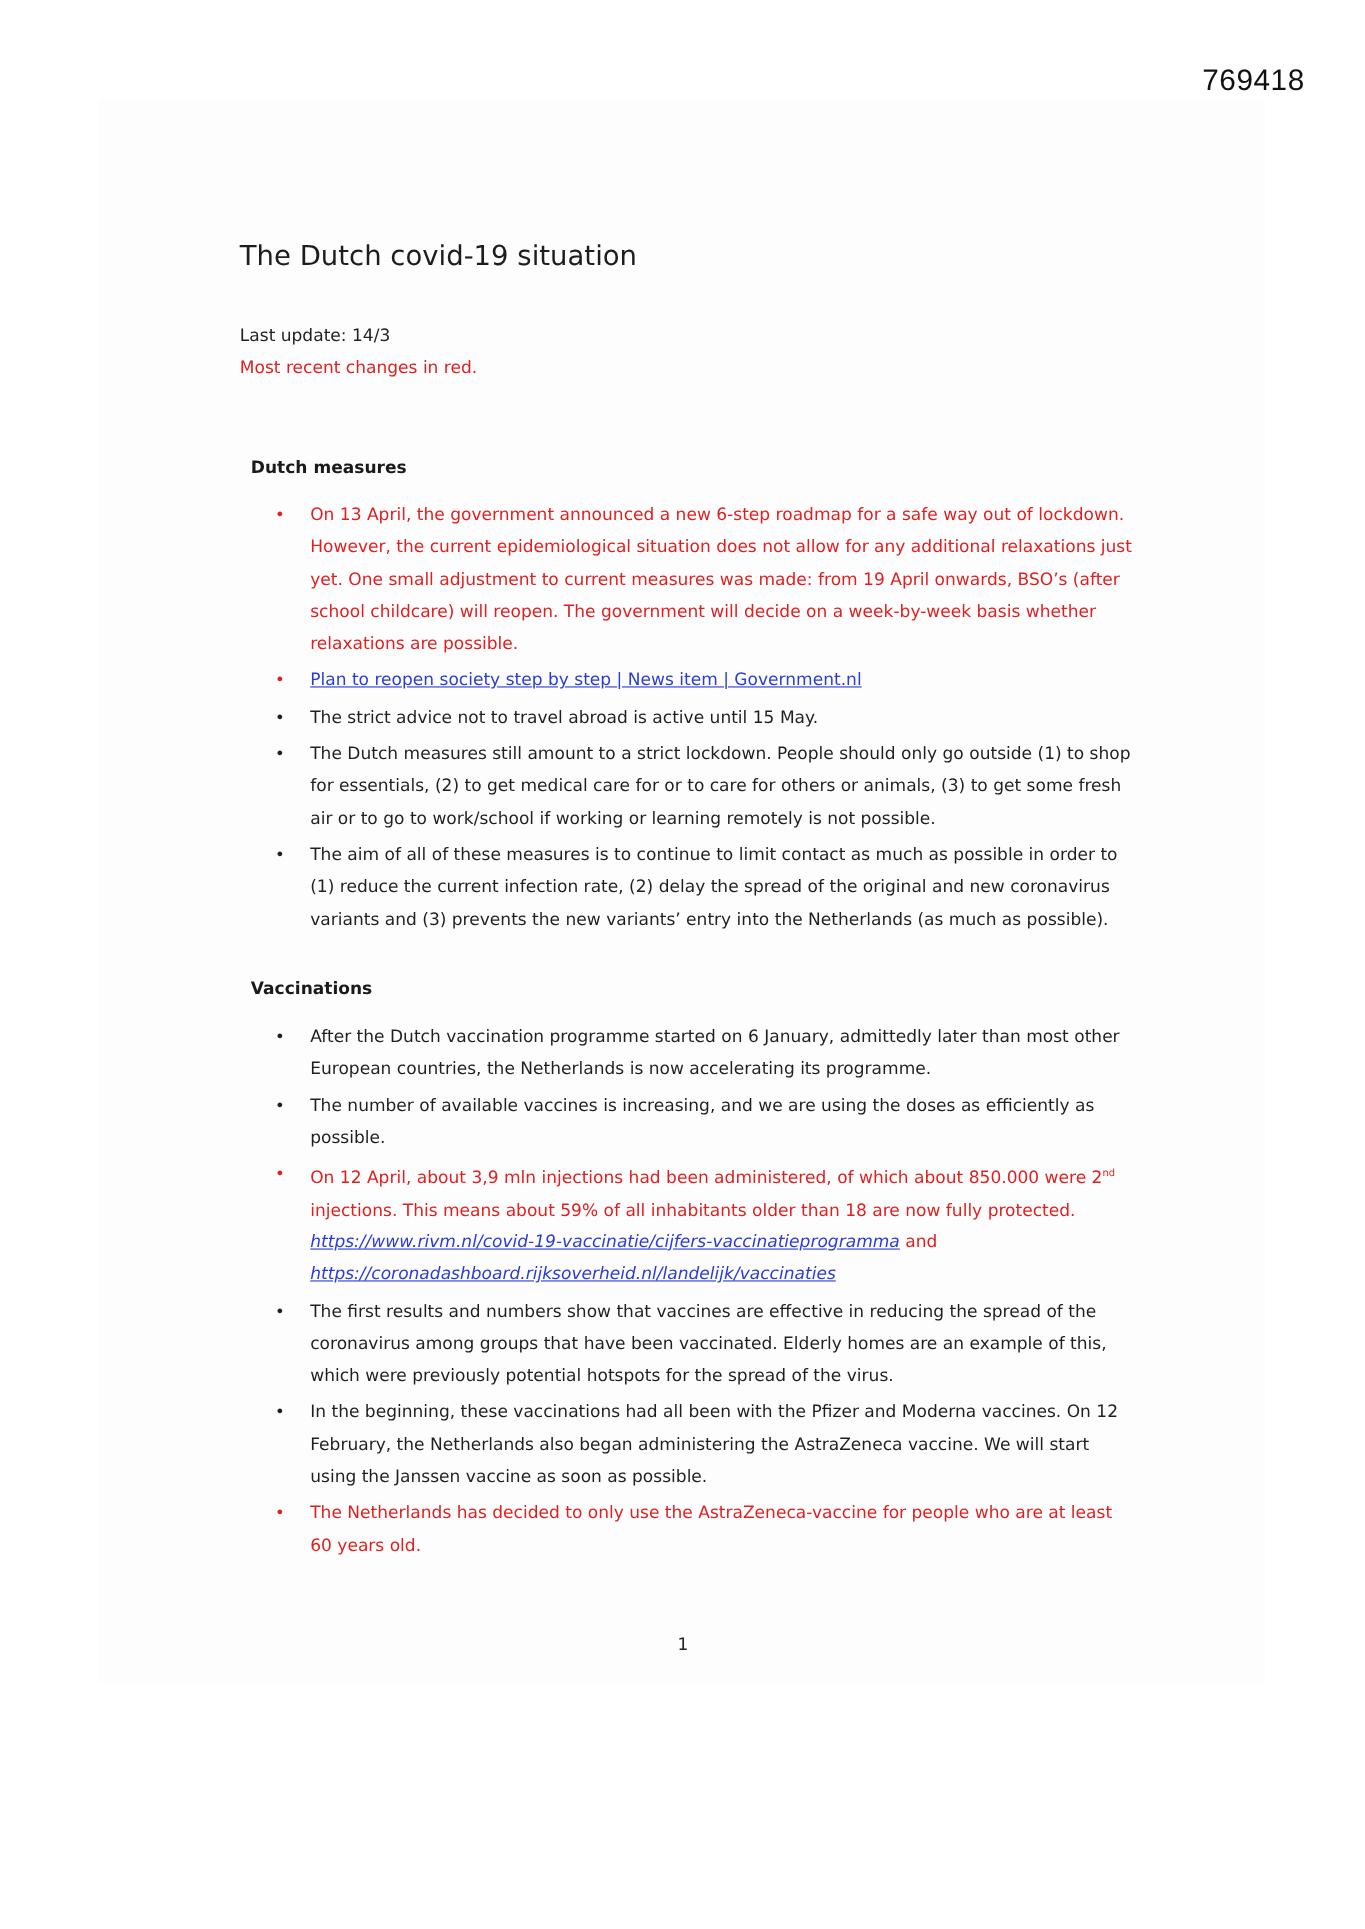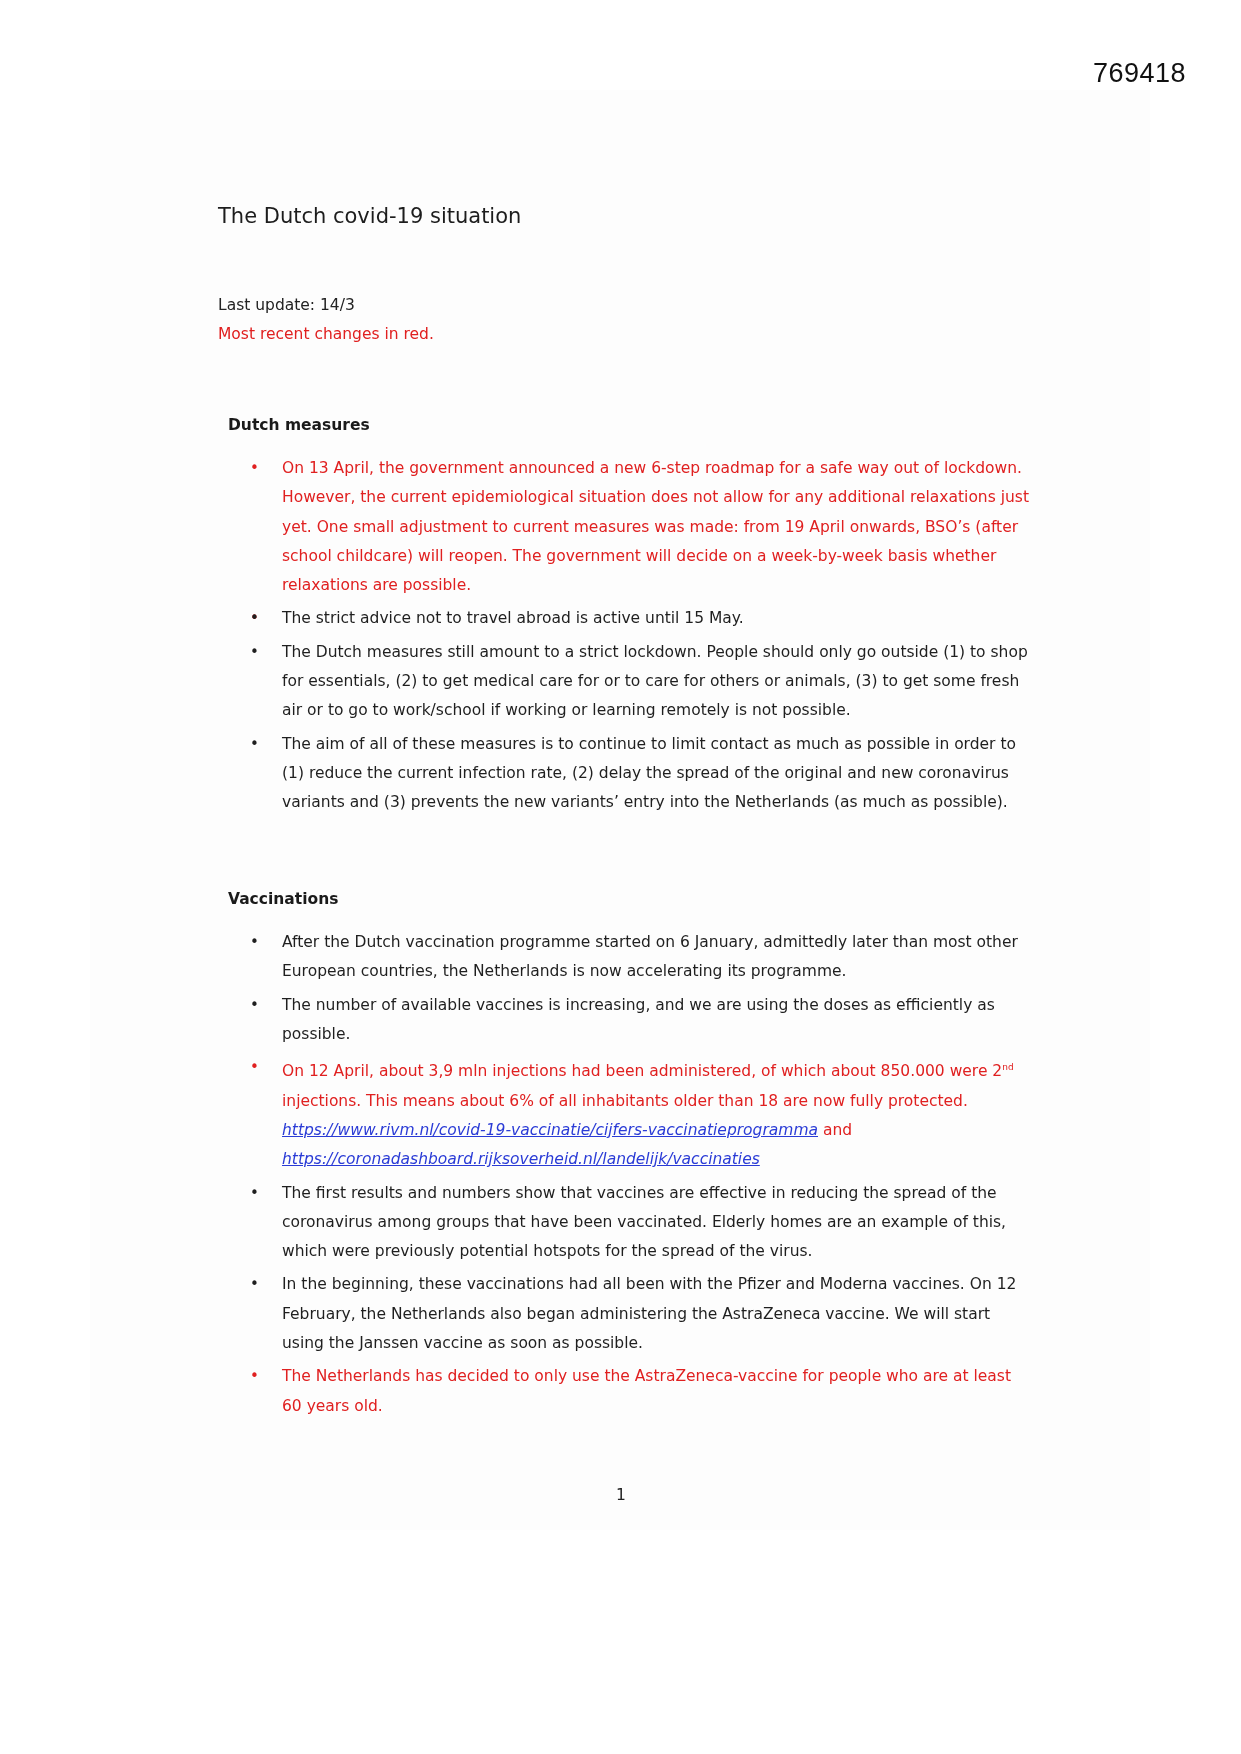--- a/index.html
+++ b/index.html
@@ -1,21 +1,21 @@
 <!DOCTYPE html>
 <html><head>
 <meta charset="utf-8">
 <style>
   html, body { margin:0; padding:0; background:#ffffff; }
   body { width:1241px; height:1754px; position:relative; overflow:hidden;
          font-family:"DejaVu Sans", sans-serif; color:#1a1a1a; }
   .docid { position:absolute; top:58px; left:1093px; font-family:"Liberation Sans", sans-serif;
            font-size:27px; color:#111; letter-spacing:0.5px; }
   .page { position:absolute; left:90px; top:90px; width:1060px; height:1440px; background:#fdfdfd; }
-  .title { position:absolute; left:218px; top:204px; font-size:21px; color:#1d1d1d; }
+  .title { position:absolute; left:218px; top:218px; font-size:25px; color:#1d1d1d; }
   .lastupd { position:absolute; left:218px; top:296px; font-size:15.5px; color:#222; }
   .recent { position:absolute; left:218px; top:325px; font-size:15.5px; color:#e02020; }
   .h2 { position:absolute; left:228px; font-size:15.5px; font-weight:bold; color:#1a1a1a; }
   ul.list { position:absolute; left:250px; margin:0; padding:0; list-style:none; width:780px; }
   ul.list li { position:relative; padding-left:32px; font-size:15.5px; line-height:29.3px; margin-bottom:4px; }
   ul.list li .bullet { position:absolute; left:0; top:0; font-size:15px; }
   .red { color:#e02020; }
   .black { color:#1f1f1f; }
   a.link { color:#2a3bd6; text-decoration:underline; }
   a.link.italic { font-style:italic;margin-top:44px; }
@@ -32,20 +32,21 @@
 <div class="recent">Most recent changes in red.</div>
 
 <div class="h2" style="top:416px;">Dutch measures</div>
 <ul class="list" style="top:454px;">
   <li class="red">
     <span class="bullet">•</span>
     <span>On 13 April, the government announced a new 6-step roadmap for a safe way out of lockdown. However, the current epidemiological situation does not allow for any additional relaxations just yet. One small adjustment to current measures was made: from 19 April onwards, BSO’s (after school childcare) will reopen. The government will decide on a week-by-week basis whether relaxations are possible.</span>
   </li>
   <li class="red">
     <span class="bullet">•</span>
+    <a class="link">Plan to reopen society step by step | News item | Government.nl</a>
   </li>
   <li class="black">
     <span class="bullet">•</span>
     <span>The strict advice not to travel abroad is active until 15 May.</span>
   </li>
   <li class="black">
     <span class="bullet">•</span>
     <span>The Dutch measures still amount to a strict lockdown. People should only go outside (1) to shop for essentials, (2) to get medical care for or to care for others or animals, (3) to get some fresh air or to go to work/school if working or learning remotely is not possible.</span>
   </li>
   <li class="black">
@@ -59,21 +60,21 @@
   <li class="black">
     <span class="bullet">•</span>
     <span>After the Dutch vaccination programme started on 6 January, admittedly later than most other European countries, the Netherlands is now accelerating its programme.</span>
   </li>
   <li class="black">
     <span class="bullet">•</span>
     <span>The number of available vaccines is increasing, and we are using the doses as efficiently as possible.</span>
   </li>
   <li class="red">
     <span class="bullet">•</span>
-    <span>On 12 April, about 3,9 mln injections had been administered, of which about 850.000 were 2</span><sup style="font-size:9px;">nd</sup><span> injections. This means about 6% of all inhabitants older than 18 are now fully protected.</span><br>
+    <span>On 12 April, about 3,9 mln injections had been administered, of which about 850.000 were 2</span><sup style="font-size:9px;">nd</sup><span> injections. This means about 59% of all inhabitants older than 18 are now fully protected.</span><br>
     <a class="link italic">https://www.rivm.nl/covid-19-vaccinatie/cijfers-vaccinatieprogramma</a><span> and</span><br>
     <a class="link italic">https://coronadashboard.rijksoverheid.nl/landelijk/vaccinaties</a>
   </li>
   <li class="black">
     <span class="bullet">•</span>
     <span>The first results and numbers show that vaccines are effective in reducing the spread of the coronavirus among groups that have been vaccinated. Elderly homes are an example of this, which were previously potential hotspots for the spread of the virus.</span>
   </li>
   <li class="black">
     <span class="bullet">•</span>
     <span>In the beginning, these vaccinations had all been with the Pfizer and Moderna vaccines. On 12 February, the Netherlands also began administering the AstraZeneca vaccine. We will start using the Janssen vaccine as soon as possible.</span>

